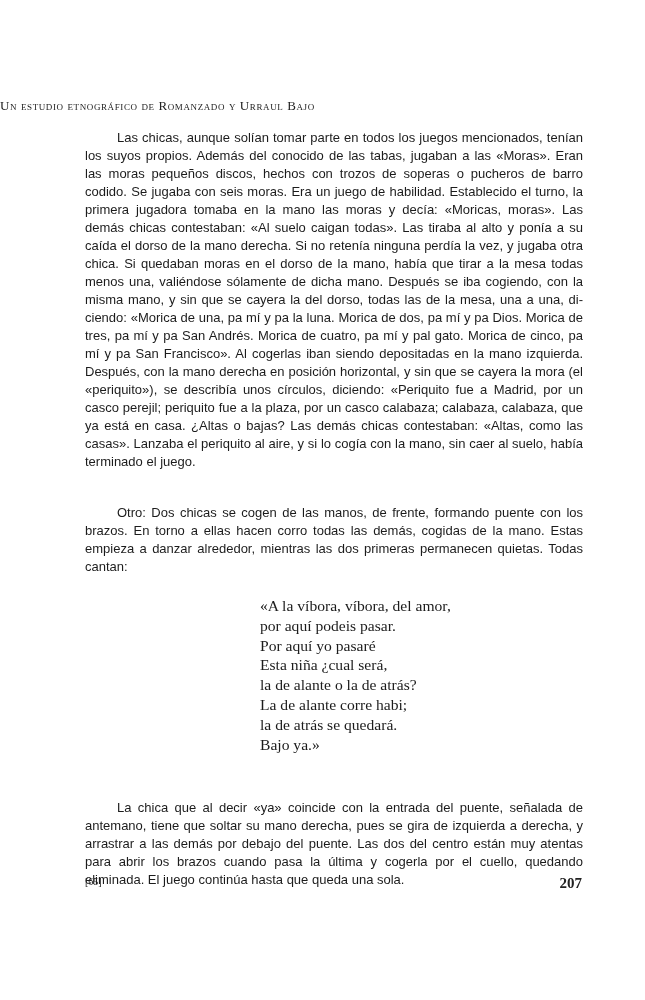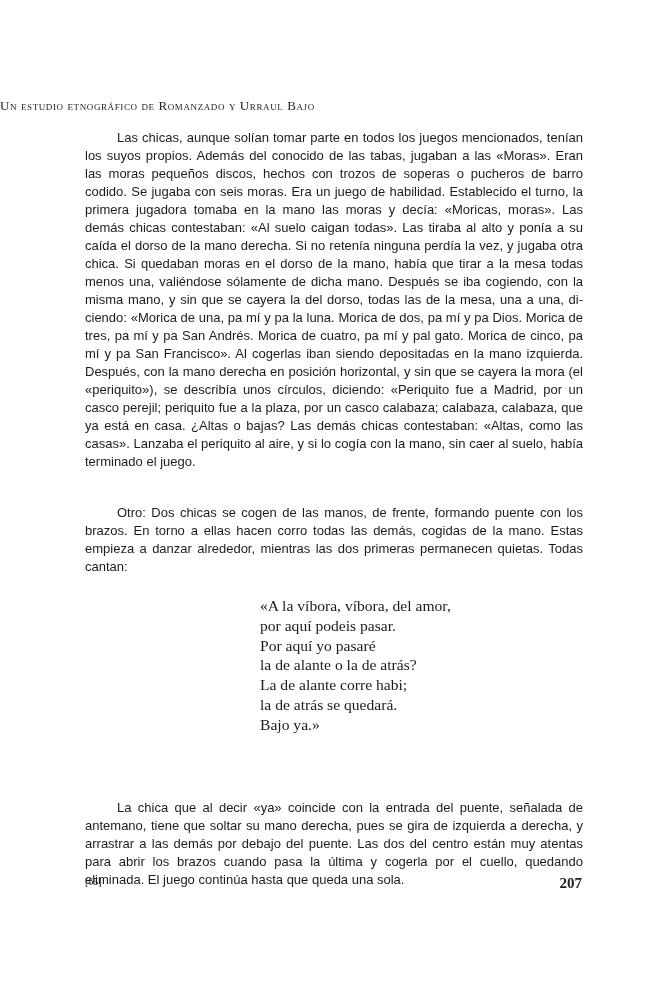--- a/index.html
+++ b/index.html
@@ -54,20 +54,21 @@
   </div>
 
   <div class="body-text p2">
     <p>Otro: Dos chicas se cogen de las manos, de frente, formando puente con los brazos. En torno a ellas hacen corro todas las demás, cogidas de la mano. Estas empieza a danzar alrededor, mientras las dos primeras perma­necen quietas. Todas cantan:</p>
   </div>
 
   <div class="poem">
     <div>«A la víbora, víbora, del amor,</div>
     <div>por aquí podeis pasar.</div>
     <div>Por aquí yo pasaré</div>
+    <div>Esta niña ¿cual será,</div>
     <div>la de alante o la de atrás?</div>
     <div>La de alante corre habi;</div>
     <div>la de atrás se quedará.</div>
     <div>Bajo ya.»</div>
   </div>
 
   <div class="body-text p3">
     <p>La chica que al decir «ya» coincide con la entrada del puente, señalada de antemano, tiene que soltar su mano derecha, pues se gira de izquierda a derecha, y arrastrar a las demás por debajo del puente. Las dos del centro están muy atentas para abrir los brazos cuando pasa la última y cogerla por el cuello, quedando eliminada. El juego continúa hasta que queda una sola.</p>
   </div>
 

